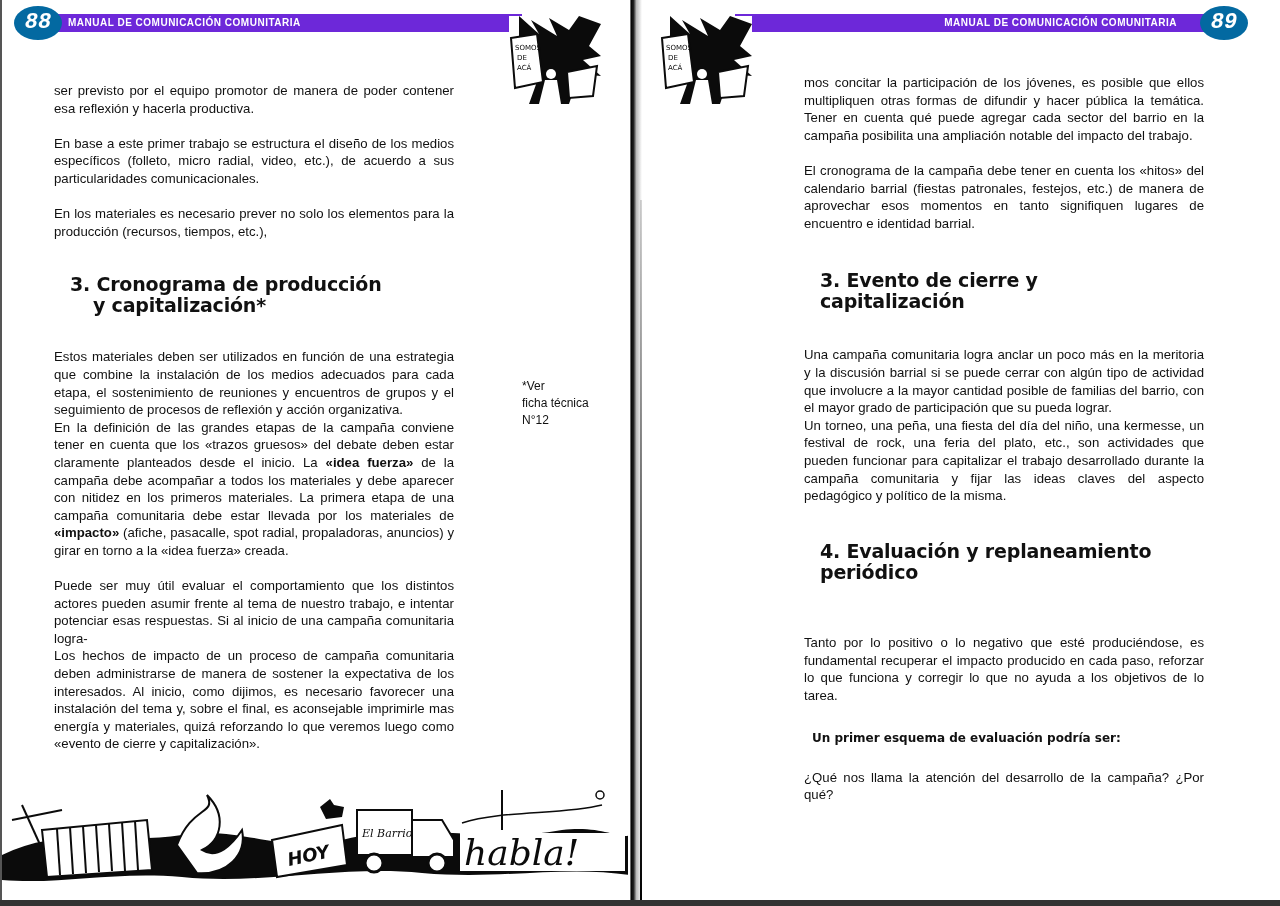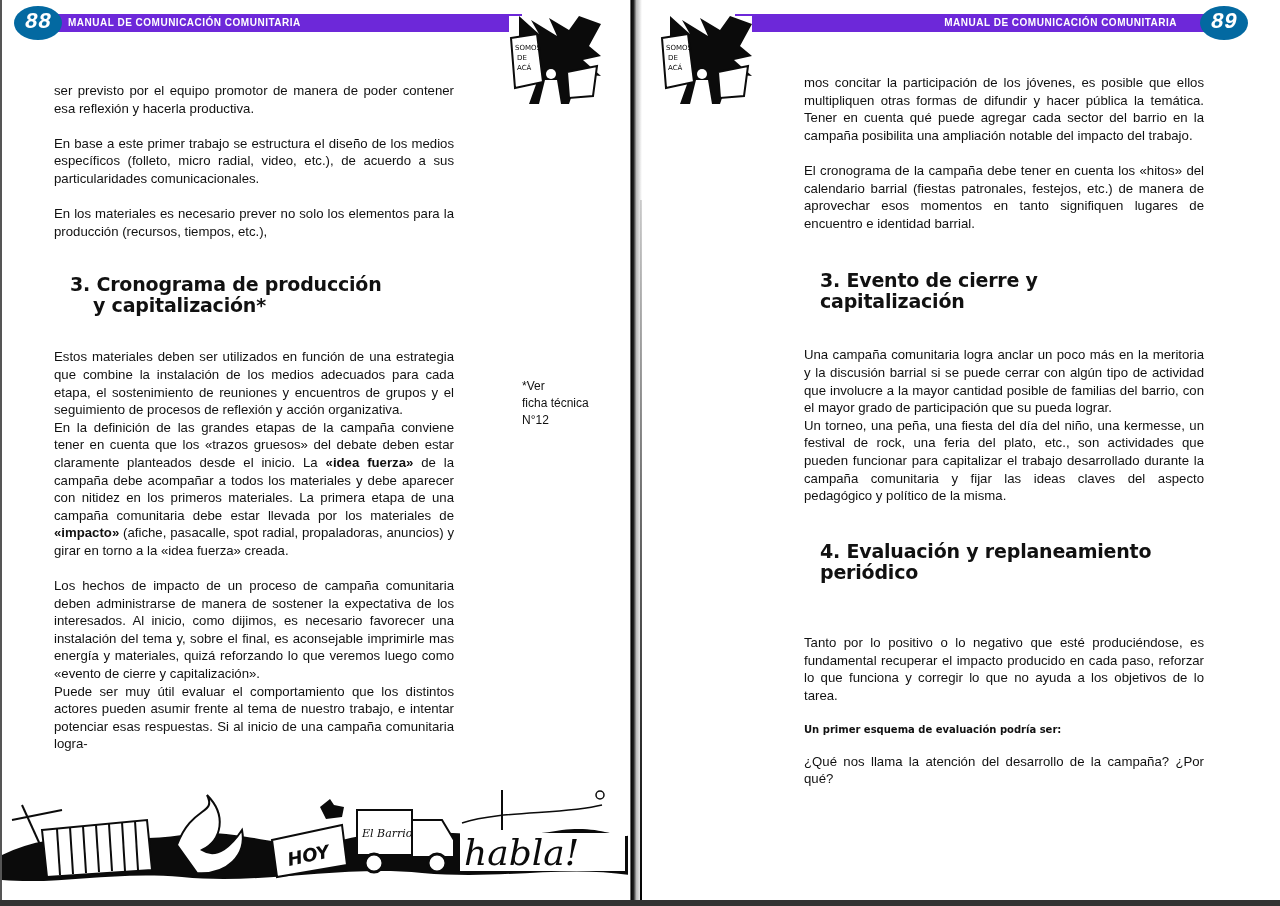--- a/index.html
+++ b/index.html
@@ -42,22 +42,22 @@
   
   .col { position: absolute; font-size: 13.2px; line-height: 17.6px; text-align: justify; }
   .col-left { left: 52px; width: 400px; }
   .col p { margin: 0; }
   .gap { height: 17.6px; }
   .h2 {
     font-family: "DejaVu Sans", sans-serif; font-weight: bold; font-size: 19px;
     line-height: 21px; margin: 16px; text-align: left; letter-spacing: -0.2px;
   }
   .h3 {
-    font-family: "DejaVu Sans", sans-serif; font-weight: bold; font-size: 10px;
-    line-height: 18px; margin: 0;
+    font-family: "DejaVu Sans", sans-serif; font-weight: bold; font-size: 12px;
+    line-height: 18px; margin: 8px;
   }
   .indent2 { padding-left: 23px; }
   b { font-weight: bold; }
 
   .margin-note {
     position: absolute; left: 520px; top: 378px; width: 83px; text-align: left;
     font-size: 12px; line-height: 17px;
   }
 
   
@@ -97,22 +97,22 @@
     <h2 class="h2">
       <span>3. Cronograma de producción</span><br>
       <span class="indent2">y capitalización*</span>
     </h2>
     <div style="height:16px;"></div>
     <p>Estos materiales deben ser utilizados en función de una estrategia que combine la instalación de los medios adecuados para cada etapa, el sostenimiento de reuniones y encuentros de grupos y el seguimiento de procesos de reflexión y acción organizativa.</p>
     <p>
       <span>En la definición de las grandes etapas de la campaña conviene tener en cuenta que los «trazos gruesos» del debate deben estar claramente planteados desde el inicio. La </span><b>«idea fuerza»</b><span> de la campaña debe acompañar a todos los materiales y debe aparecer con nitidez en los primeros materiales. La primera etapa de una campaña comunitaria debe estar llevada por los materiales de </span><b>«impacto»</b><span> (afiche, pasacalle, spot radial, propaladoras, anuncios) y girar en torno a la «idea fuerza» creada.</span>
     </p>
     <div class="gap"></div>
+    <p>Puede ser muy útil evaluar el comportamiento que los distintos actores pueden asumir frente al tema de nuestro trabajo, e intentar potenciar esas respuestas. Si al inicio de una campaña comunitaria logra-</p>
     <p>Los hechos de impacto de un proceso de campaña comunitaria deben administrarse de manera de sostener la expectativa de los interesados. Al inicio, como dijimos, es necesario favorecer una instalación del tema y, sobre el final, es aconsejable imprimirle mas energía y materiales, quizá reforzando lo que veremos luego como «evento de cierre y capitalización».</p>
-    <p>Puede ser muy útil evaluar el comportamiento que los distintos actores pueden asumir frente al tema de nuestro trabajo, e intentar potenciar esas respuestas. Si al inicio de una campaña comunitaria logra-</p>
   </div>
 
   <div class="margin-note">
     <div>*Ver</div>
     <div>ficha técnica</div>
     <div>N°12</div>
   </div>
 
   <svg class="strip strip-left" viewBox="0 0 628 110">
     <path d="M0,70 C60,40 120,60 180,50 C240,40 280,70 340,55 C420,35 480,60 560,45 C600,40 620,55 628,50 L628,90 C560,80 500,95 420,88 C340,80 260,100 180,92 C110,86 60,100 0,95 Z" fill="#0b0b0b"></path>

